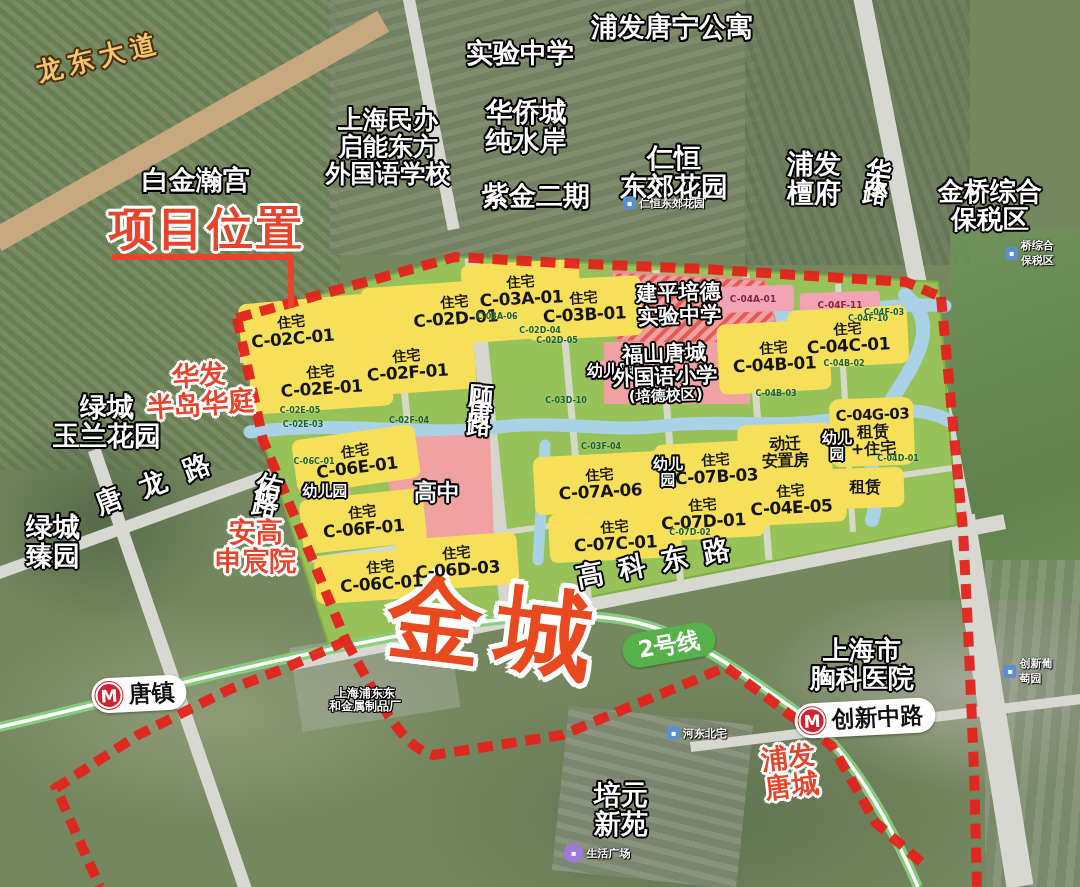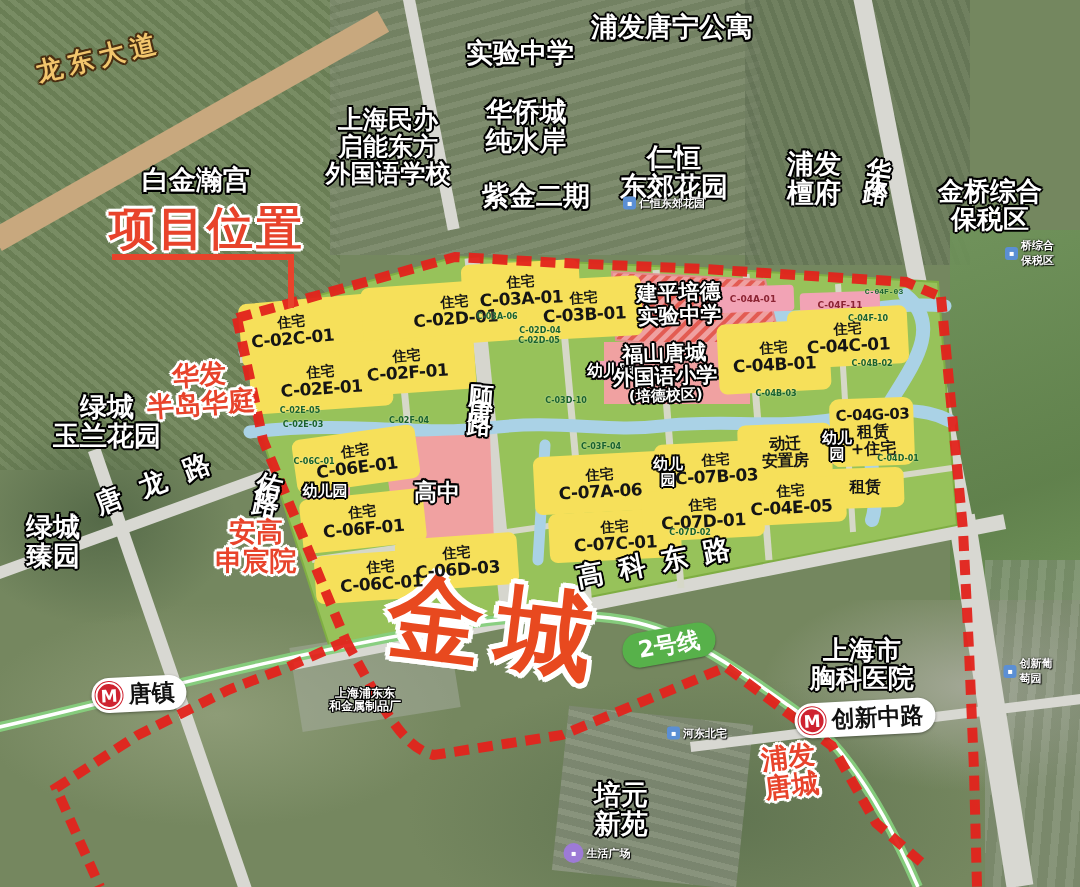--- a/index.html
+++ b/index.html
@@ -326,29 +326,29 @@
       <span class="t">住宅</span>
       <span class="c">C-07C-01</span>
     </div>
   <div class="lbl parcel" style="left:703px;top:514px;--r:-3deg;">
       <span class="t">住宅</span>
       <span class="c">C-07D-01</span>
     </div>
 
   <div class="tiny" style="left:497px;top:316px;">C-03A-06</div>
   <div class="tiny" style="left:540px;top:330px;">C-02D-04</div>
-  <div class="tiny" style="left:539px;top:340px;">C-02D-05</div>
+  <div class="tiny" style="left:557px;top:340px;">C-02D-05</div>
   <div class="tiny" style="left:300px;top:410px;">C-02E-05</div>
   <div class="tiny" style="left:303px;top:424px;text-align:center;">C-02E-03</div>
   <div class="tiny" style="left:409px;top:420px;">C-02F-04</div>
   <div class="tiny" style="left:566px;top:400px;">C-03D-10</div>
   <div class="tiny" style="left:601px;top:446px;">C-03F-04</div>
   <div class="tiny" style="left:868px;top:318px;">C-04F-10</div>
-  <div class="tiny" style="left:884px;top:291px;font-family:Liberation Mono, monospace;">C-04F-03</div>
-  <div class="tiny" style="left:872px;top:363px;">C-04B-02</div>
+  <div class="tiny" style="left:884px;top:312px;">C-04F-03</div>
+  <div class="tiny" style="left:844px;top:363px;">C-04B-02</div>
   <div class="tiny" style="left:776px;top:393px;">C-04B-03</div>
   <div class="tiny" style="left:898px;top:458px;">C-04D-01</div>
   <div class="tiny" style="left:314px;top:461px;">C-06C-01</div>
   <div class="tiny" style="left:690px;top:532px;">C-07D-02</div>
   <div class="pinktag" style="left:753px;top:299px;">C-04A-01</div>
   <div class="pinktag" style="left:840px;top:305px;">C-04F-11</div>
 
   <div class="linebadge" style="left:669px;top:645px;">2号线</div>
   <div class="pill" style="left:139px;top:694px;--r:-3deg;">
     <span class="mlogo">M</span>

